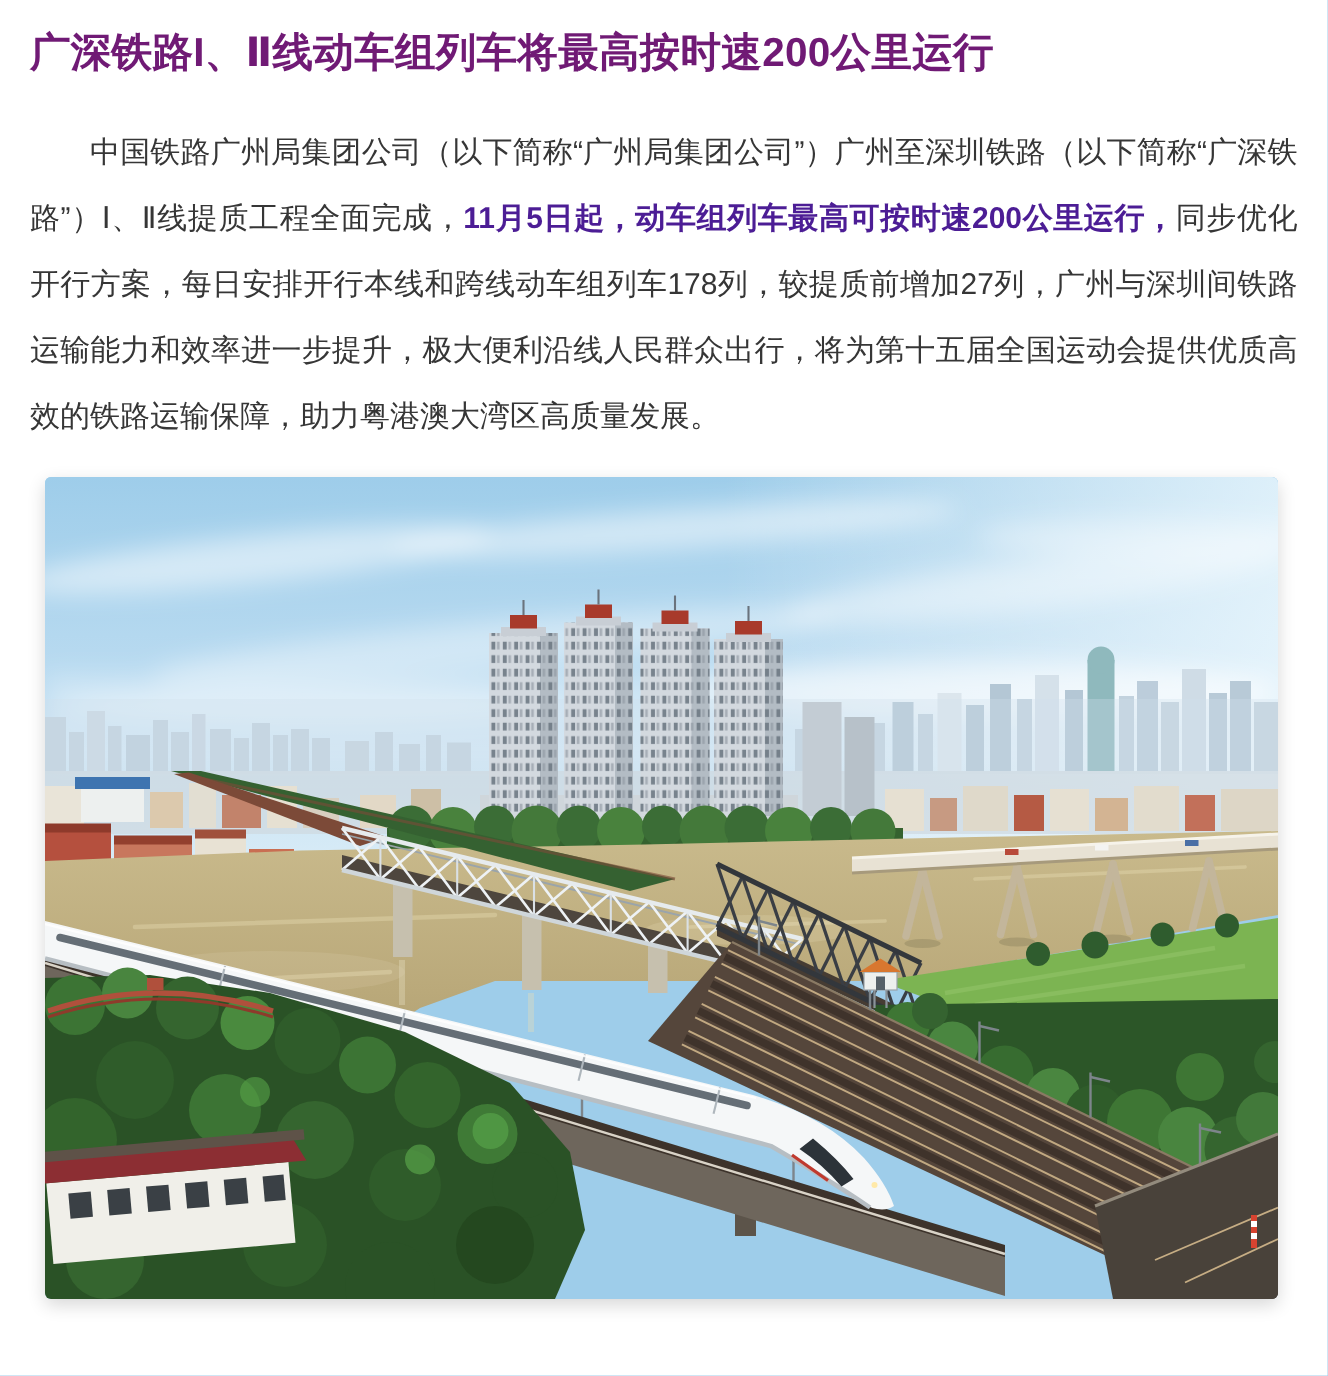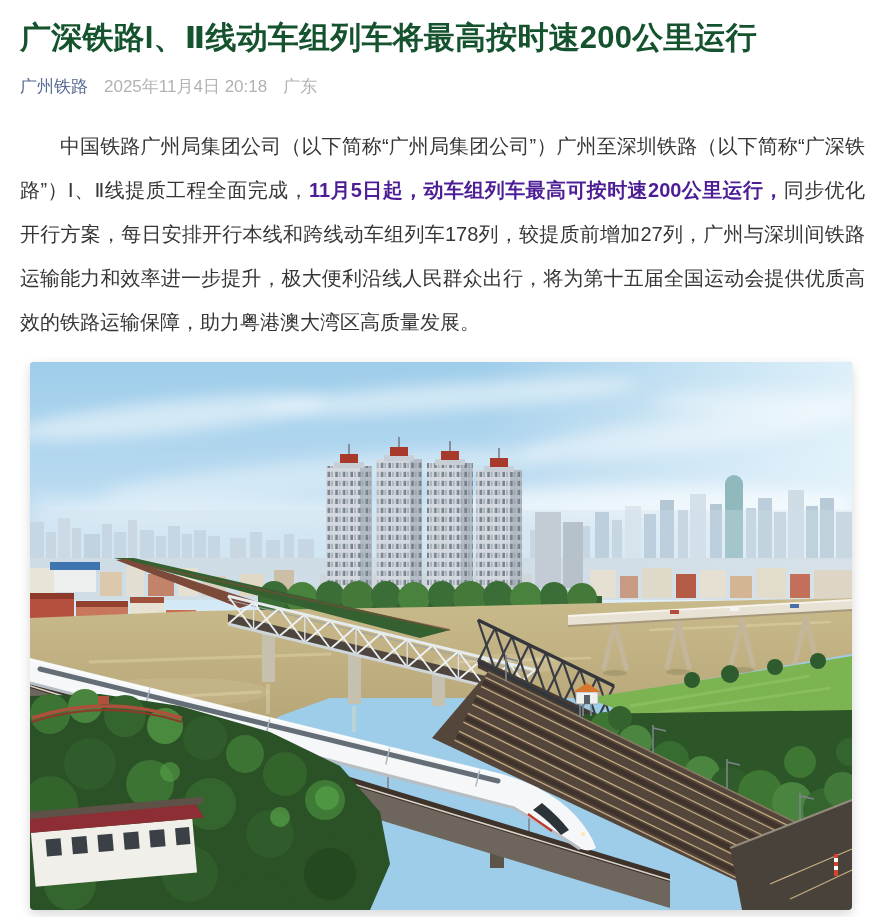--- a/index.html
+++ b/index.html
@@ -4,21 +4,21 @@
 <style>
   html,body{margin:0;padding:0;}
   body{
     width:885px;height:917px;overflow:hidden;background:#ffffff;
     font-family:"Liberation Sans","DejaVu Sans",sans-serif;
     -webkit-font-smoothing:antialiased;
   }
   .article{width:885px;}
   .article-title{
     margin:16px 20px 0 20px;
-    font-size:31px;line-height:1.42;font-weight:700;color:#14532d;
+    font-size:27px;line-height:1.42;font-weight:700;color:#701a75;
     letter-spacing:0.2px;
   }
   .byline{
     margin:15px 20px 0 20px;
     font-size:17px;display:flex;align-items:baseline;gap:16px;
   }
   .byline .author{color:#576b95;cursor:pointer;}
   .byline .meta{color:#b2b2b2;}
   .body-paragraph{
     margin:26px 20px 0 20px;
@@ -33,25 +33,20 @@
   }
   .article-figure svg{display:block;}
 </style>
 </head>
 <body>
 
 <div class="article">
 
   <h1 class="article-title">广深铁路I、Ⅱ线动车组列车将最高按时速200公里运行</h1>
 
-  <div class="byline">
-    <span class="author">广州铁路</span>
-    <span class="meta">2025年11月4日 20:18</span>
-    <span class="meta">广东</span>
-  </div>
 
   <p class="body-paragraph"><span>中国铁路广州局集团公司（以下简称“广州局集团公司”）广州至深圳铁路（以下简称“广深铁路”）Ⅰ、Ⅱ线提质工程全面完成，</span><span class="highlight">11月5日起，动车组列车最高可按时速200公里运行，</span><span>同步优化开行方案，每日安排开行本线和跨线动车组列车178列，较提质前增加27列，广州与深圳间铁路运输能力和效率进一步提升，极大便利沿线人民群众出行，将为第十五届全国运动会提供优质高效的铁路运输保障，助力粤港澳大湾区高质量发展。</span></p>
 
   <figure class="article-figure" style="margin-top:18px;">
     <svg width="822" height="548" viewBox="0 0 822 548" xmlns="http://www.w3.org/2000/svg">
       <defs>
         <linearGradient id="skyGrad" x1="0" y1="0" x2="0" y2="1">
           <stop offset="0" stop-color="#9ecdea"></stop>
           <stop offset="0.55" stop-color="#bcdcf1"></stop>
           <stop offset="1" stop-color="#d9ecf7"></stop>

